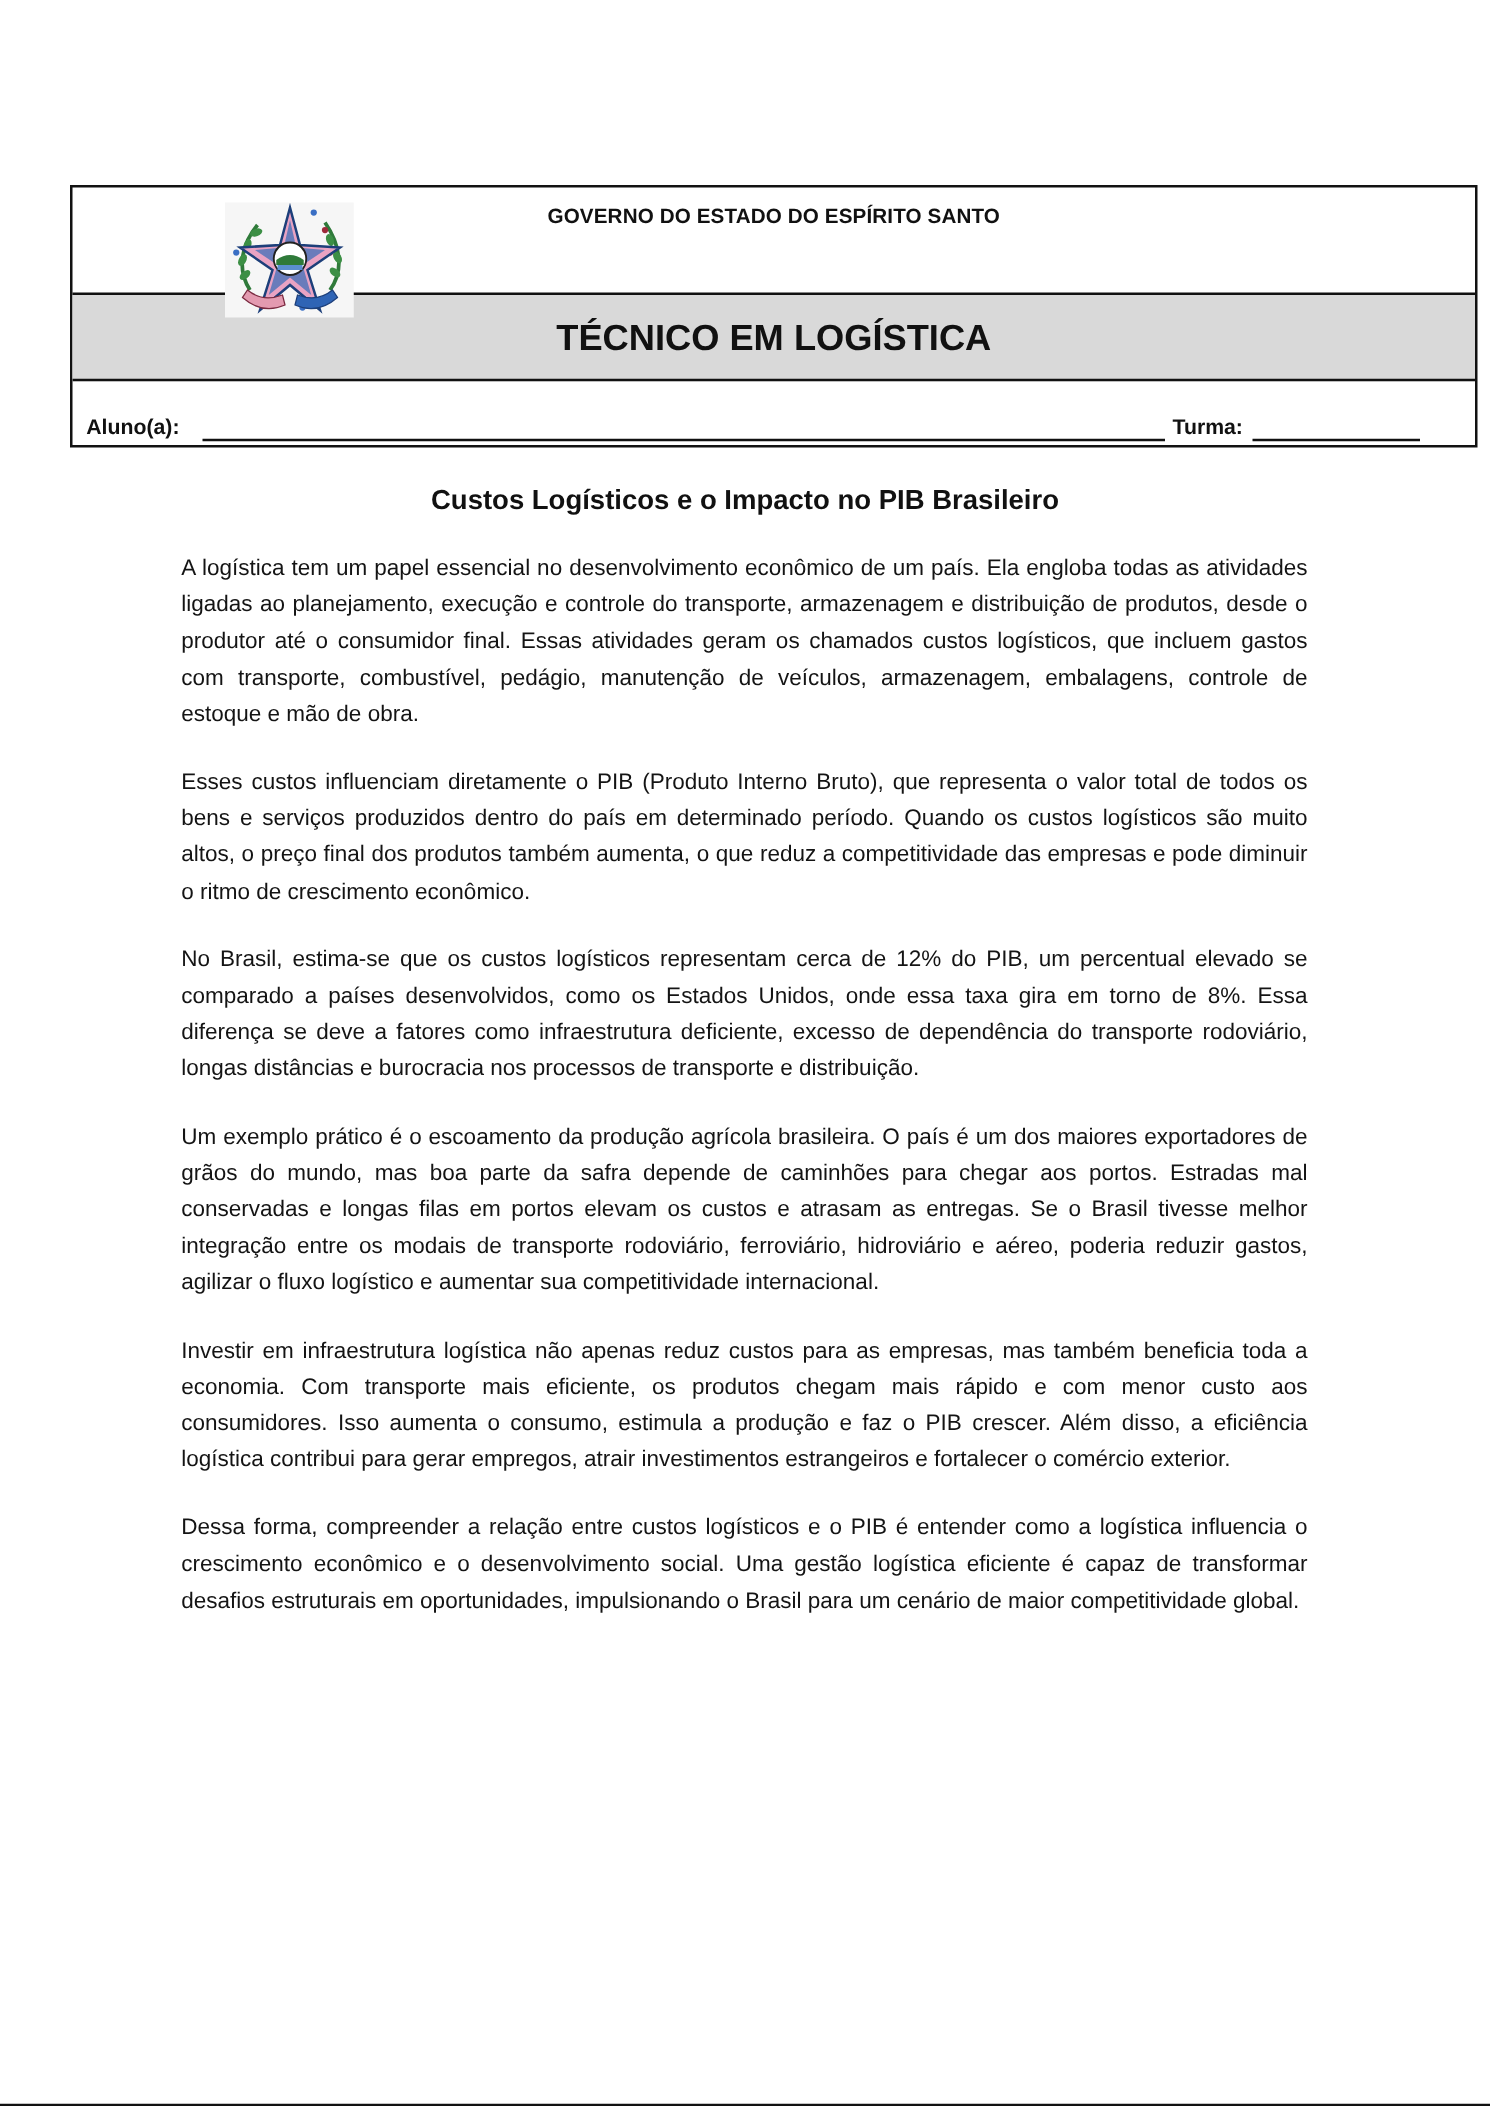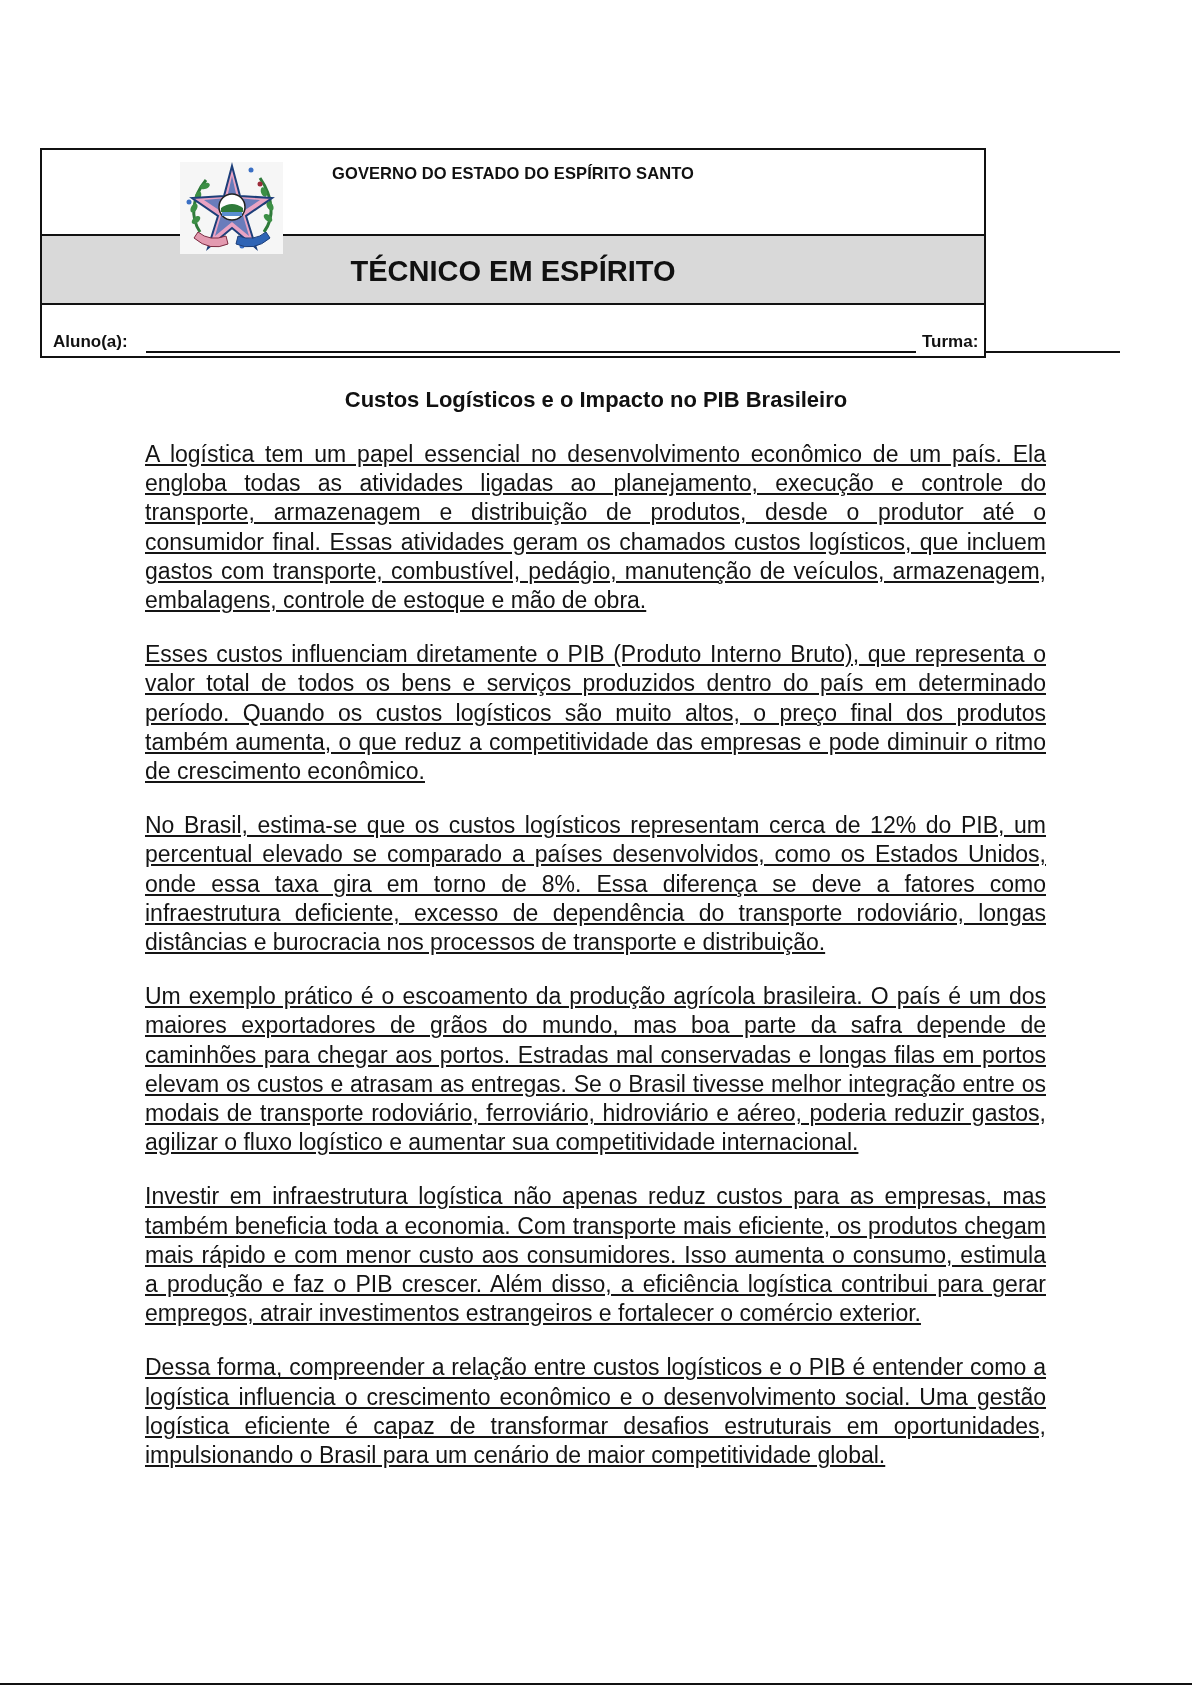--- a/index.html
+++ b/index.html
@@ -10,23 +10,23 @@
     body {
       width: 1192px;
       height: 1685px;
       position: relative;
       overflow: hidden;
       font-family: "Liberation Sans", sans-serif;
       color: #111111;
     }
     .header-box {
       position: absolute;
-      left: 40px;
+      left: 56px;
       top: 148px;
-      width: 946px;
+      width: 1126px;
       height: 210px;
       border: 2px solid #111111;
       box-sizing: border-box;
     }
     .gov-row {
       position: absolute;
       left: 0;
       top: 0;
       right: 0;
       height: 86px;
@@ -106,46 +106,45 @@
       line-height: 24px;
     }
     .article-body {
       position: absolute;
       left: 145px;
       top: 440px;
       width: 901px;
     }
     .article-body p {
       margin: 0 0 25px 0;
-      font-size: 23px;
+      font-size: 18px;
       line-height: 29.2px;
       text-align: justify;
       color: #141414;
-      text-decoration: underline;
     }
     .bottom-rule {
       position: absolute;
       left: 0;
       right: 0;
       bottom: 0;
       height: 2px;
       background: #111111;
     }
   </style>
 </head>
 <body>
 
 <div class="header-box">
   <div class="gov-row">
     <div class="gov-text">
       <div>GOVERNO DO ESTADO DO ESPÍRITO SANTO</div>
     </div>
   </div>
   <div class="course-band">
-    <div class="course-title">TÉCNICO EM ESPÍRITO</div>
+    <div class="course-title">TÉCNICO EM LOGÍSTICA</div>
   </div>
   <div class="student-row">
     <span class="field-label" style="left:11px;">Aluno(a):</span>
     <span class="field-line" style="left:104px; width:770px;"></span>
     <span class="field-label" style="left:880px;">Turma:</span>
     <span class="field-line" style="left:944px; width:134px;"></span>
   </div>
 </div>
 
 <div class="emblem">

